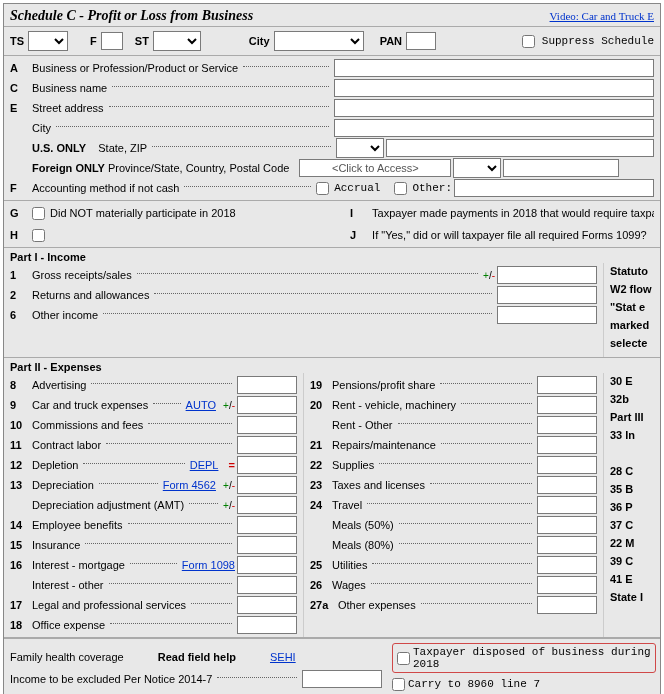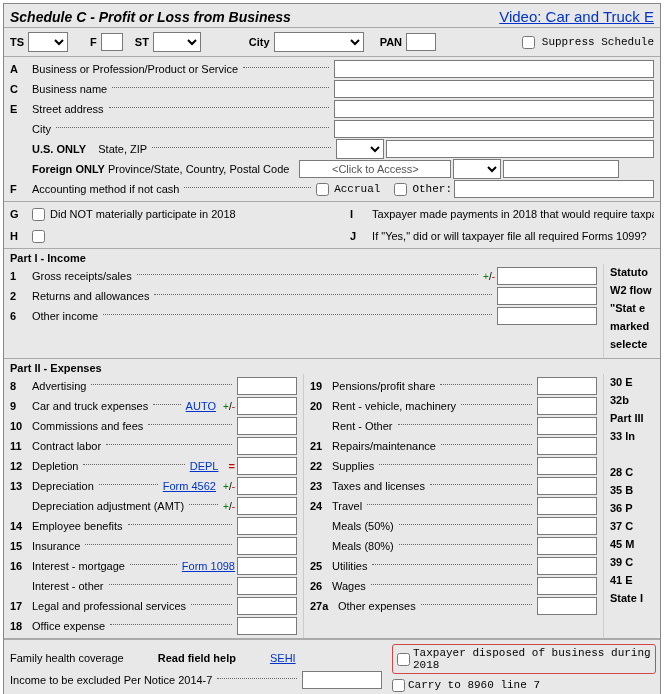--- a/index.html
+++ b/index.html
@@ -19,23 +19,24 @@
   }
   .title {
     font-size: 14px;
     font-weight: bold;
     font-style: italic;
     padding: 4px 6px 2px 6px;
     border-bottom: 1px solid #aaa;
     display: flex;
     justify-content: space-between;
     align-items: baseline;
+    font-family: Liberation Serif, serif;
   }
   .video-link {
-    font-size: 15px;
+    font-size: 11px;
     font-weight: normal;
     font-style: normal;
     color: #0033cc;
     text-decoration: underline;
     cursor: pointer;
   }
   .toprow {
     padding: 4px 6px;
     display: flex;
     align-items: center;
@@ -411,21 +412,21 @@
     <div class="col col-r">
       <div class="rrow">30   E</div>
       <div class="rrow">32b</div>
       <div class="rrow">Part III</div>
       <div class="rrow">33   In</div>
       <div class="rrow">&nbsp;</div>
       <div class="rrow">28   C</div>
       <div class="rrow">35   B</div>
       <div class="rrow">36   P</div>
       <div class="rrow">37   C</div>
-      <div class="rrow">45   M</div>
+      <div class="rrow">22   M</div>
       <div class="rrow">39   C</div>
       <div class="rrow">41   E</div>
       <div class="rrow">State I</div>
     </div>
   </div>
 
   <div class="footer">
     <div class="fl">
       <div class="row" style="min-height:24px">
         <span>Family health coverage</span>

